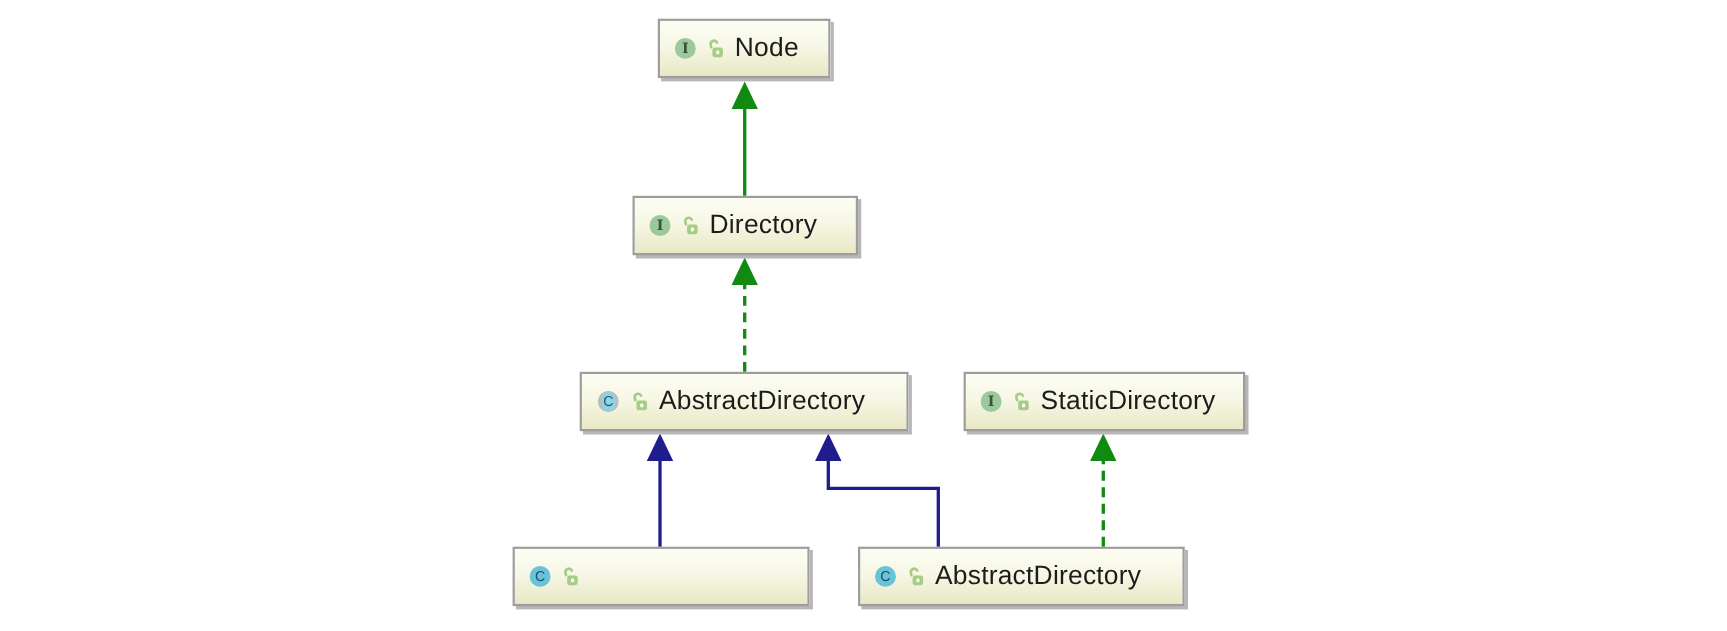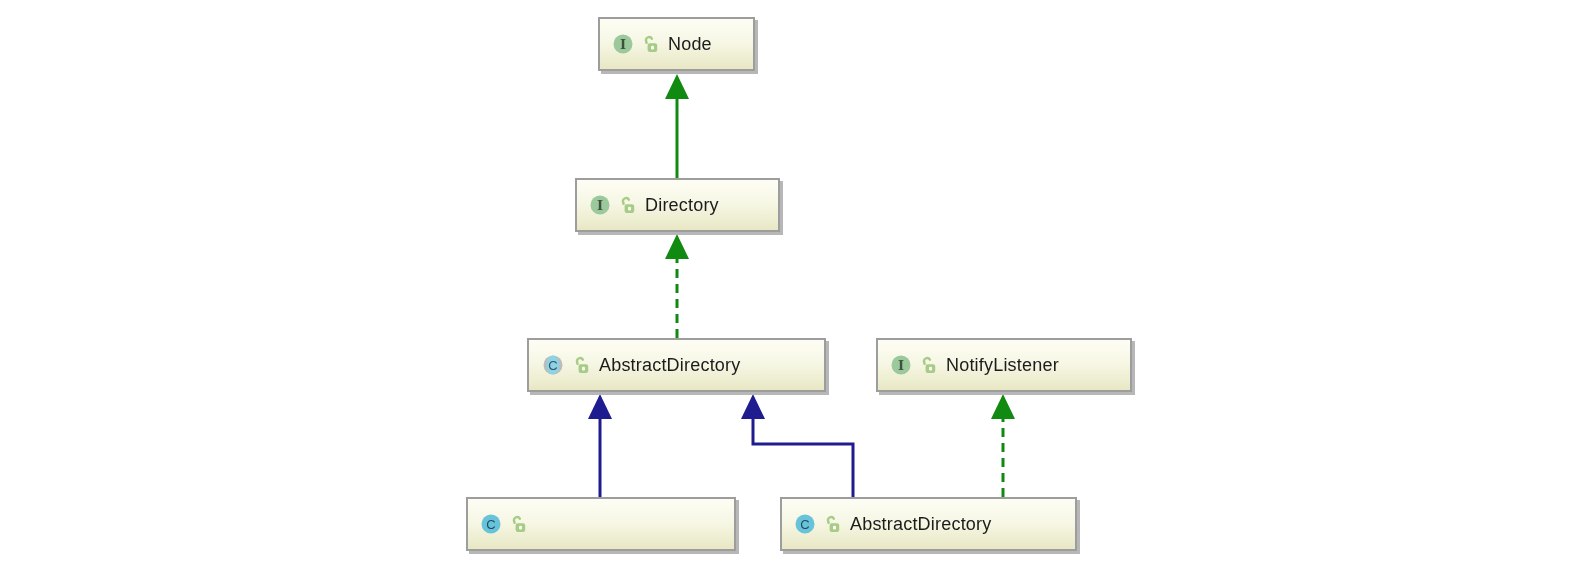--- a/index.html
+++ b/index.html
@@ -20,21 +20,21 @@
     background: linear-gradient(to bottom, #fdfdf4 0%, #f7f7e6 45%, #e8e8c5 100%);
     border: 2px solid #9d9d9d;
     box-shadow: 3px 3px 0 0 #b7b7b7;
     display: flex;
     align-items: center;
     gap: 9px;
     padding: 0 14px 0 13px;
     cursor: default;
   }
   .uml-node .label {
-    font-size: 18px;
+    font-size: 24px;
     color: #1c1c1c;
     white-space: nowrap;
     letter-spacing: 0.2px;
   }
   .badge { flex: 0 0 auto; display: block; }
 </style>
 </head>
 <body>
 
 <div id="canvas">
@@ -110,21 +110,21 @@
   <div class="uml-node" style="left:876px; top:338px; width:256px;">
     <svg class="badge" width="20" height="20" viewBox="0 0 20 20">
       <circle cx="10" cy="10" r="9.5" fill="#9cc99c"></circle>
       <text x="10" y="14.5" text-anchor="middle" font-family="DejaVu Serif, serif" font-size="13" font-weight="bold" fill="#3c523c">I</text>
     </svg>
     <svg class="badge" width="17" height="19" viewBox="0 0 17 19">
       <path d="M4.2 7.2 L4.2 5.2 A3.1 3.1 0 0 1 10.3 4.4" fill="none" stroke="#a6cc86" stroke-width="2.4" stroke-linecap="round" transform="rotate(-14 7 6)"></path>
       <rect x="5.6" y="8.2" width="9.6" height="8.8" rx="2.2" fill="#a6cc86"></rect>
       <rect x="9" y="10.8" width="3" height="3.6" rx="1.2" fill="#ffffff" opacity="0.95"></rect>
     </svg>
-    <span class="label">NotifyListener</span>
+    <span class="label">StaticDirectory</span>
   </div>
 
   <div class="uml-node" style="left:466px; top:497px; width:270px;">
     <svg class="badge" width="20" height="20" viewBox="0 0 20 20">
       <circle cx="10" cy="10" r="9.5" fill="#68c3da"></circle>
       <text x="10" y="14.5" text-anchor="middle" font-family="Liberation Sans, sans-serif" font-size="13" fill="#1e4e5f">C</text>
     </svg>
     <svg class="badge" width="17" height="19" viewBox="0 0 17 19">
       <path d="M4.2 7.2 L4.2 5.2 A3.1 3.1 0 0 1 10.3 4.4" fill="none" stroke="#a6cc86" stroke-width="2.4" stroke-linecap="round" transform="rotate(-14 7 6)"></path>
       <rect x="5.6" y="8.2" width="9.6" height="8.8" rx="2.2" fill="#a6cc86"></rect>

